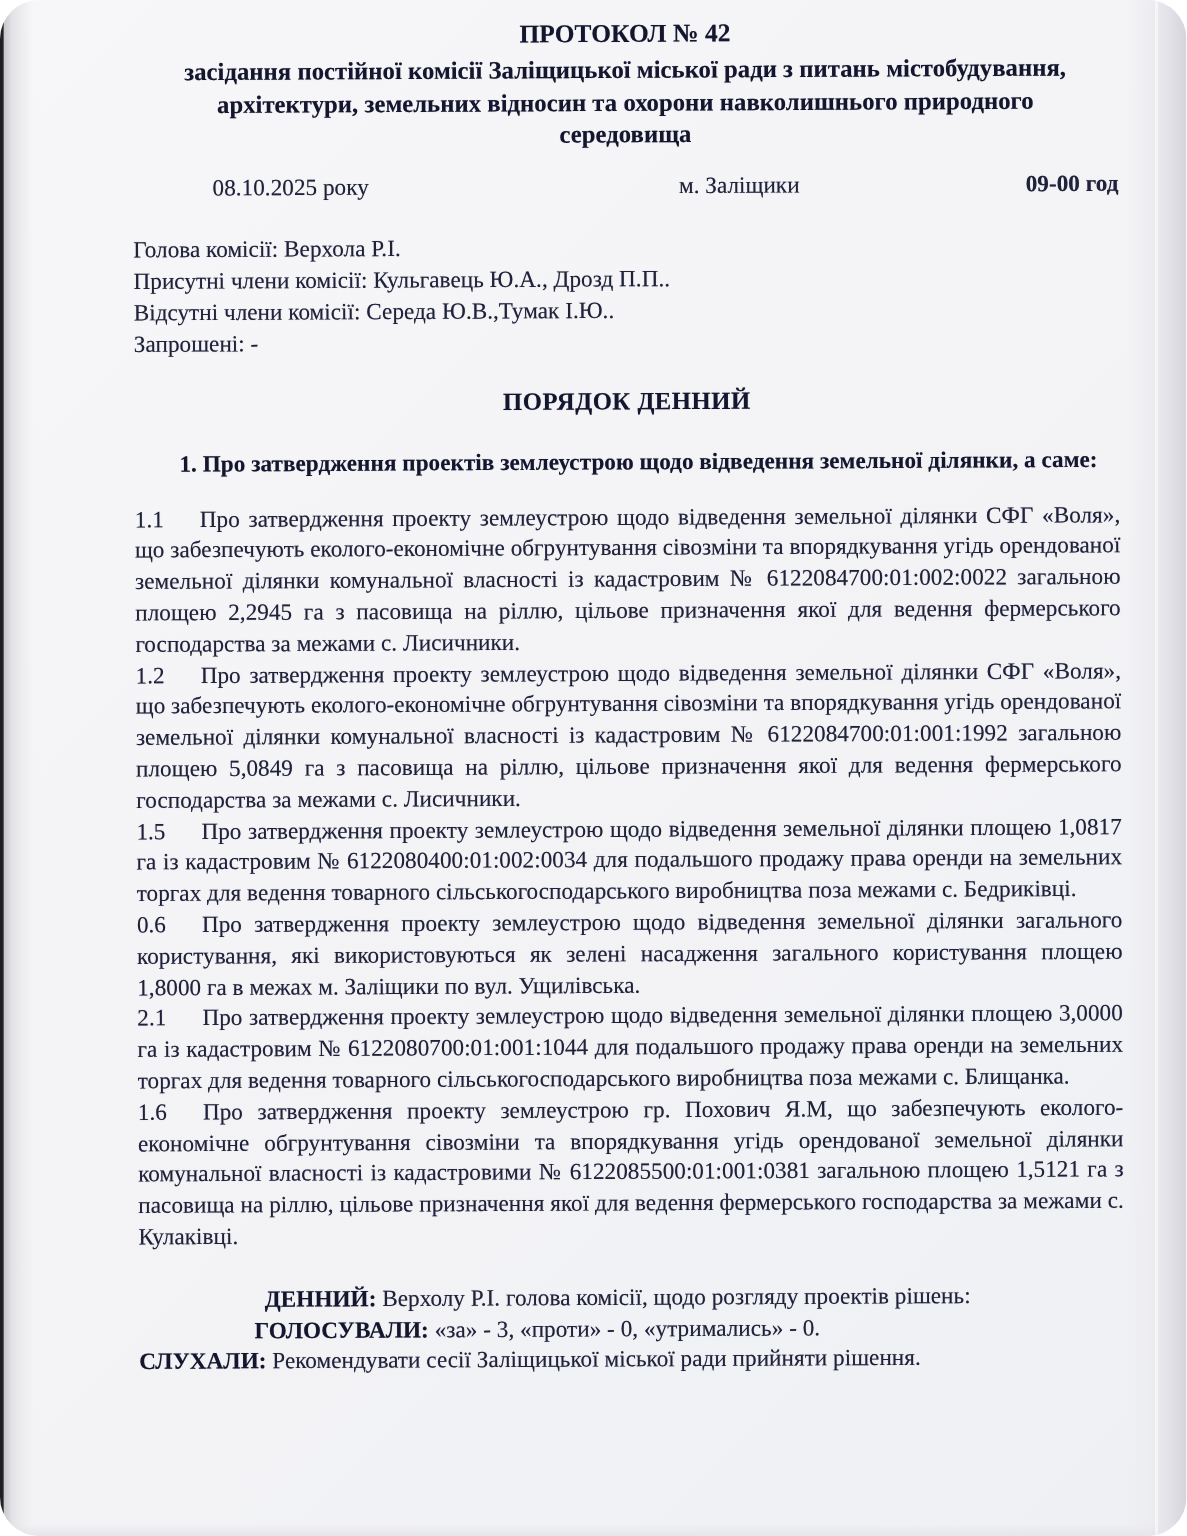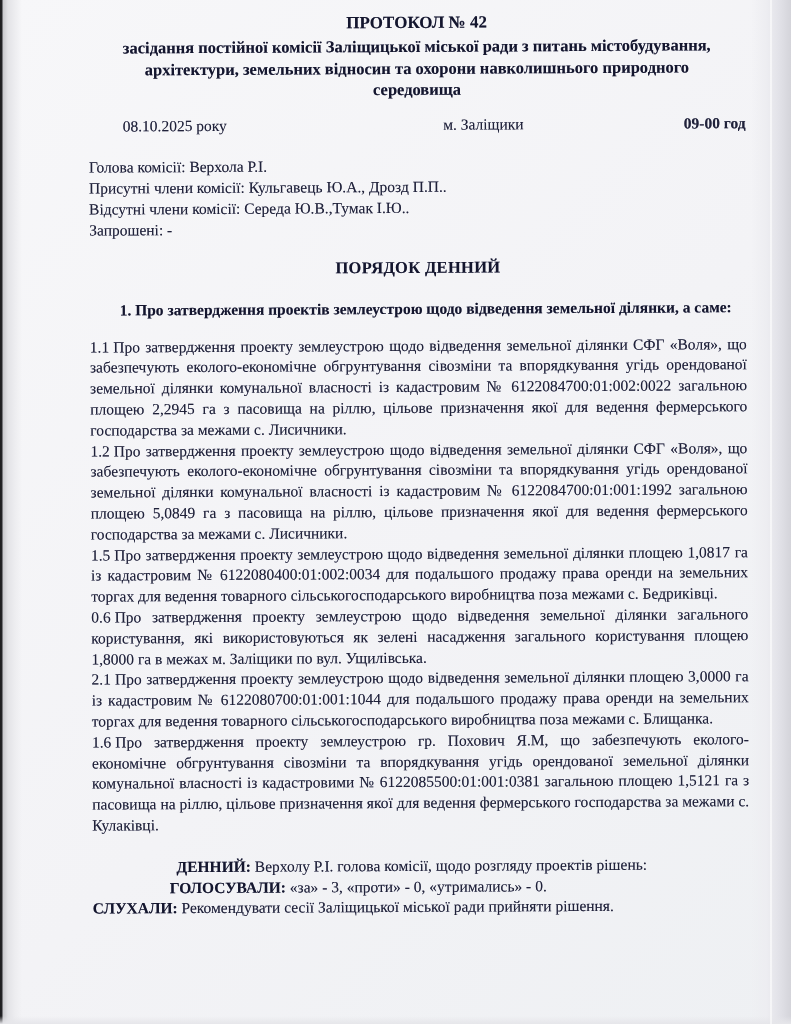--- a/index.html
+++ b/index.html
@@ -7,20 +7,21 @@
     width: 791px; height: 1024px;
     overflow: hidden;
     background: #ffffff;
     font-family: "Liberation Serif", "DejaVu Serif", serif;
   }
   .scan {
     position: relative;
     width: 791px; height: 1024px;
     background: linear-gradient(135deg, #f7f7f9 0%, #f3f3f6 55%, #eef0f3 100%);
     overflow: hidden;
+    border-radius: 26px;
   }
   
   .edge-left {
     position: absolute; left: 0; top: 0; bottom: 0; width: 22px;
     background: linear-gradient(90deg, #1d1d1f 0px, #242428 2px, #c9c9cd 3px, #e3e3e7 8px, #ededf0 15px, rgba(240,240,243,0) 22px);
     z-index: 3;
   }
   .edge-right {
     position: absolute; right: 0; top: 0; bottom: 0; width: 40px;
     background: linear-gradient(270deg, #d4d4da 0px, #e2e2e8 12px, #ededf1 24px, rgba(240,240,243,0) 40px);
@@ -66,21 +67,21 @@
     line-height: 21.5px;
     max-width: 596px;
     margin: 0 auto;
   }
   .meta-row {
     display: flex;
     align-items: baseline;
     margin-top: 14px;
     padding-left: 34px;
   }
-  .meta-date { flex: 0 0 auto; }
+  .meta-date { flex: 0 0 auto; margin-left: 19px; }
   .meta-place { flex: 1 1 auto; text-align: center; padding-left: 56px; }
   .meta-time { flex: 0 0 auto; font-weight: bold; }
 
   .attendees { margin-top: 21px; }
   .attendees p { margin: 0; }
 
   .agenda-heading {
     text-align: center;
     font-weight: 700;
     font-size: 16.5px;
@@ -95,21 +96,21 @@
     color: #14162e;
     text-align: justify;
     text-indent: 30px;
   }
   .items p.item {
     margin: 0;
     text-align: justify;
   }
   .items .num {
     display: inline-block;
-    margin-right: 4px;
+    margin-right: 24px;
   }
 
   .footer-block { margin-top: 21px; }
   .footer-row { margin: 0; }
   .footer-row .lbl { font-weight: 700; color: #14162e; }
   .row-heard   { margin-left: 84px; }
   .row-voted   { margin-left: 77px; }
   .row-resolved{ margin-left: 0; }
 </style>
 </head>

